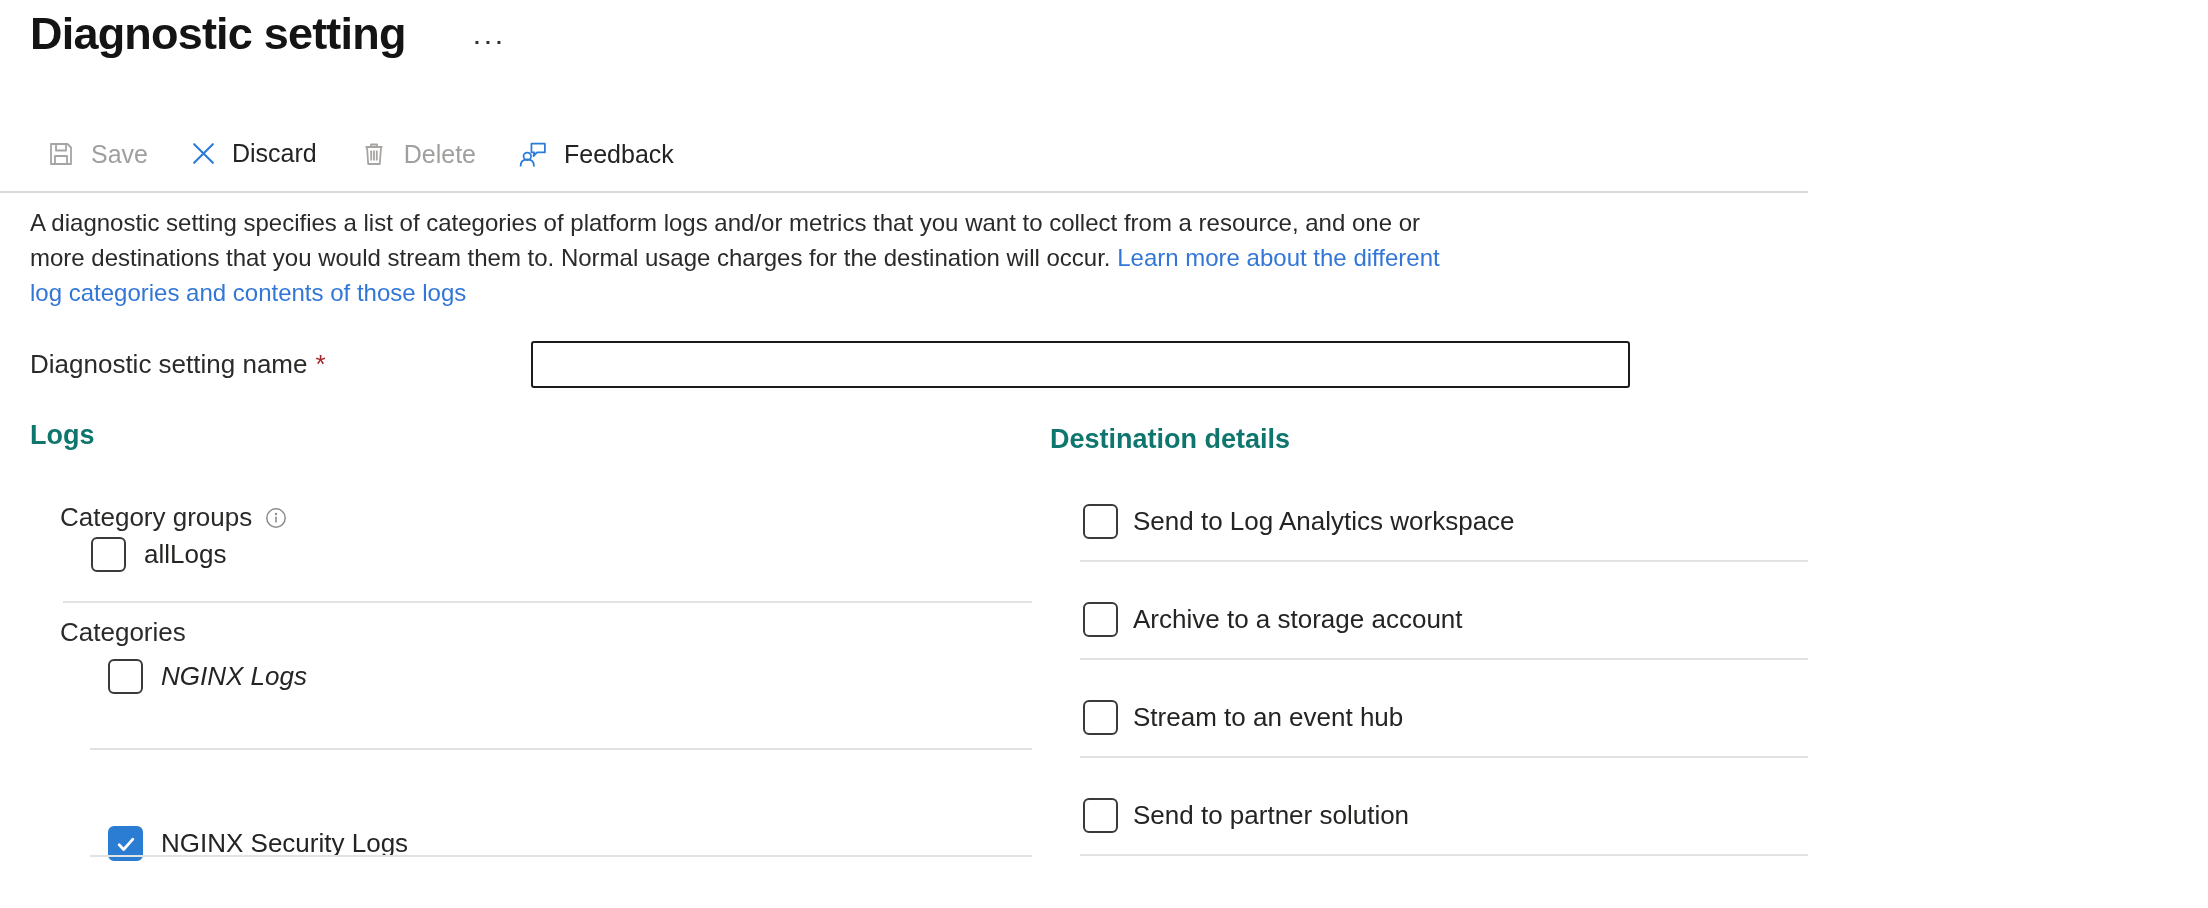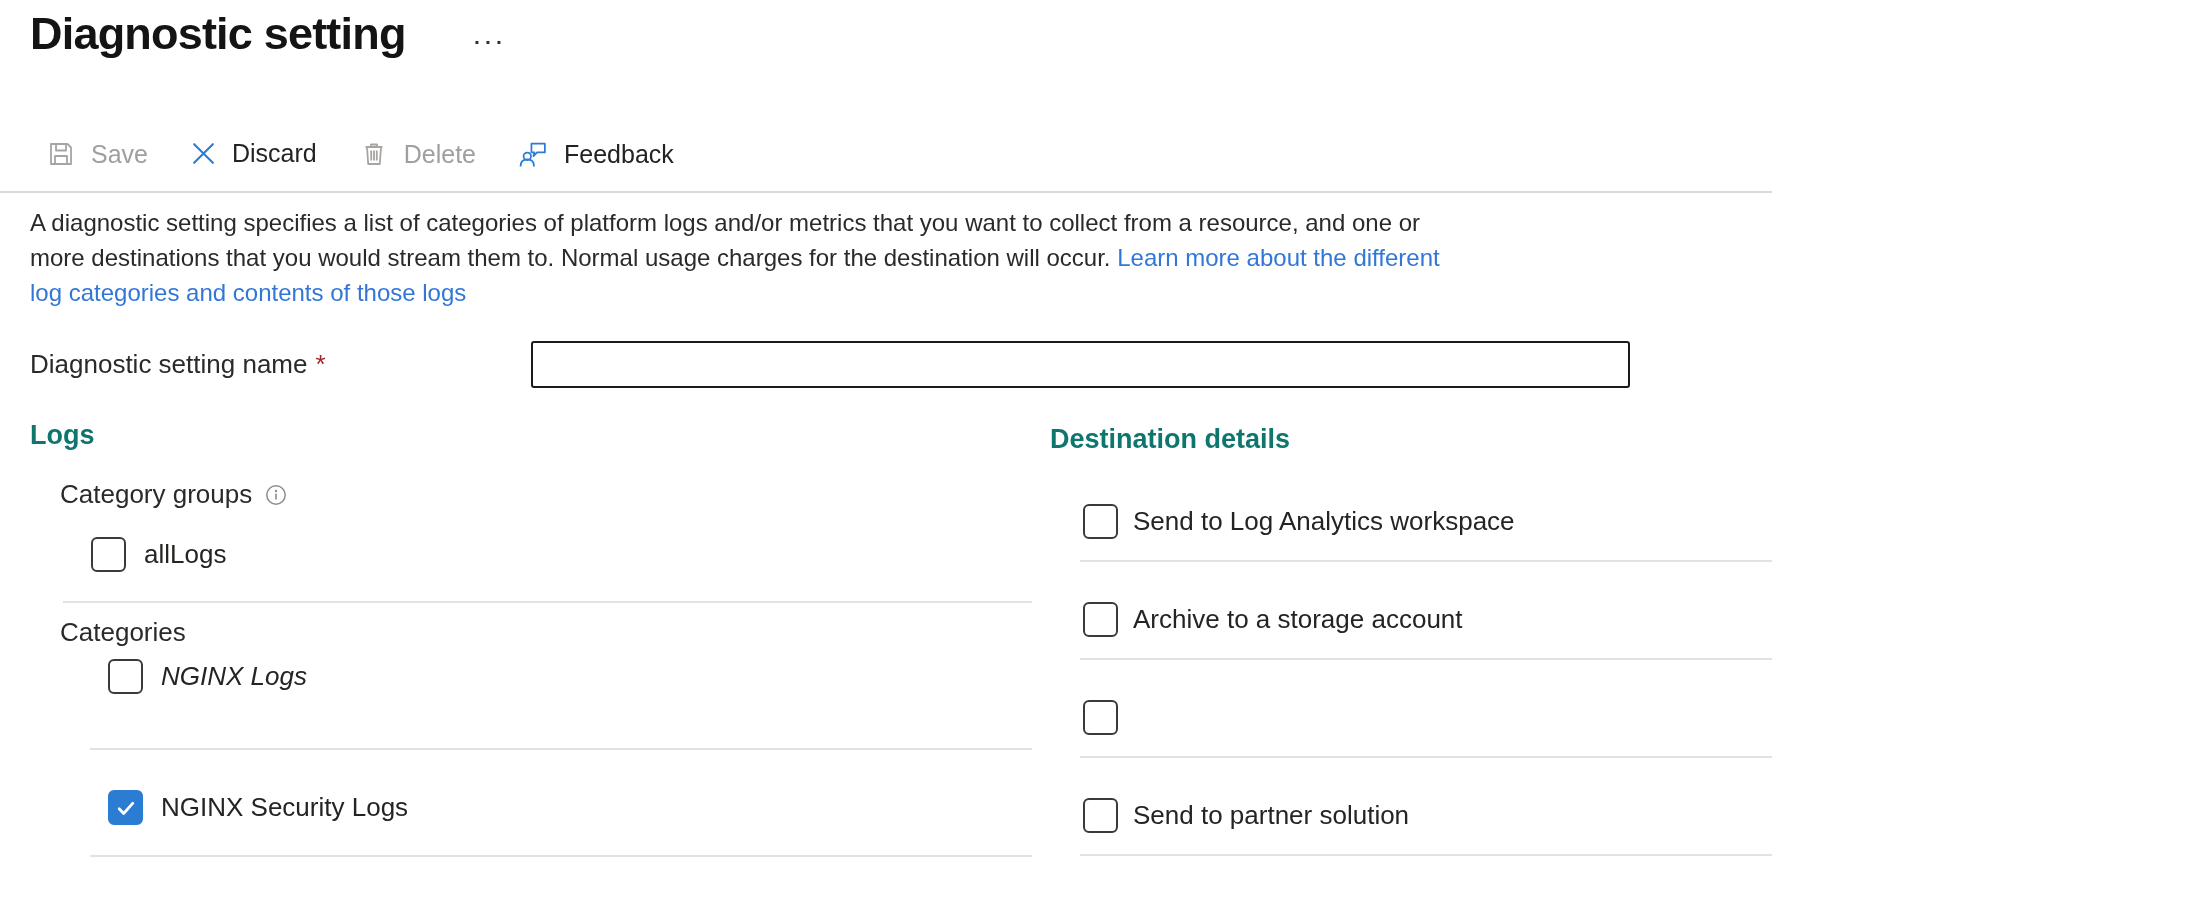--- a/index.html
+++ b/index.html
@@ -1,18 +1,18 @@
 <!DOCTYPE html>
 <html><head>
 <meta charset="utf-8">
 <style>
   html,body{margin:0;padding:0;background:#fff;}
   .page{
     position:relative;width:1772px;height:908px;background:#ffffff;
-    font-family:"Liberation Sans", sans-serif;color:#2b2a29;overflow:hidden;
+    font-family:"Liberation Sans", sans-serif;color:#2b2a29;overflow:hidden;padding-left:36px;
   }
   
   .title{
     position:absolute;left:30px;top:8px;margin:0;
     font-size:45px;font-weight:700;letter-spacing:-0.8px;color:#141414;
   }
   .more-btn{
     position:absolute;left:470px;top:26px;border:none;background:transparent;
     font-size:21px;font-weight:700;letter-spacing:4px;color:#30302f;cursor:pointer;
     font-family:inherit;padding:4px;
@@ -48,38 +48,38 @@
   .name-input{
     position:absolute;left:531px;top:341px;width:1099px;height:47px;
     box-sizing:border-box;border:2px solid #1c1b1a;border-radius:3px;
     font-family:inherit;font-size:26px;padding:0 14px;background:#fff;color:#1c1b1a;
   }
   
   .h-sec{position:absolute;margin:0;font-size:27px;font-weight:700;color:#0f766e;}
   .h-logs{left:30px;top:420px;}
   .h-dest{left:1050px;top:424px;}
   .sub-label{position:absolute;font-size:26px;color:#2b2a29;display:flex;align-items:center;gap:12px;}
-  .lbl-groups{left:60px;top:479px;justify-content:center;}
+  .lbl-groups{left:60px;top:502px;justify-content:center;}
   .lbl-categories{left:60px;top:617px;}
   .info-icon{display:inline-flex;color:#8f8d8b;}
   
   .cbrow{position:absolute;display:flex;align-items:center;}
   .checkbox{
     width:35px;height:35px;box-sizing:border-box;flex:0 0 35px;
     border:2.5px solid #3b3a39;border-radius:6px;background:#fff;cursor:pointer;
     display:flex;align-items:center;justify-content:center;
   }
   .checkbox .check{display:none;}
   .checkbox.checked{background:#2b7cd3;border-color:#2b7cd3;}
   .checkbox.checked .check{display:block;}
   .cblabel{font-size:26px;color:#252423;}
   .gap18{margin-left:18px;} .gap15{margin-left:15px;}
   .row-alllogs{left:91px;top:537px;}
   .row-nginx{left:108px;top:659px;font-style:italic;}
-  .row-nginx-sec{left:108px;top:790px;}
+  .row-nginx-sec{left:108px;top:826px;}
   .row-dest1{left:1083px;top:504px;}
   .row-dest2{left:1083px;top:602px;}
   .row-dest3{left:1083px;top:700px;}
   .row-dest4{left:1083px;top:798px;}
   
   .divider{position:absolute;height:2px;background:#e2e2e2;}
   .dv-l1{left:63px;top:601px;width:969px;}
   .dv-l2{left:90px;top:748px;width:942px;}
   .dv-l3{left:90px;top:855px;width:942px;}
   .dv-r1{left:1080px;top:560px;width:970px;}
@@ -212,20 +212,21 @@
       
     </span>
     <span class="cblabel gap15">Archive to a storage account</span>
   </div>
   <div class="divider dv-r2"></div>
 
   <div class="cbrow row-dest3">
     <span class="checkbox">
       
     </span>
+    <span class="cblabel gap15">Stream to an event hub</span>
   </div>
   <div class="divider dv-r3"></div>
 
   <div class="cbrow row-dest4">
     <span class="checkbox">
       
     </span>
     <span class="cblabel gap15">Send to partner solution</span>
   </div>
   <div class="divider dv-r4"></div>

